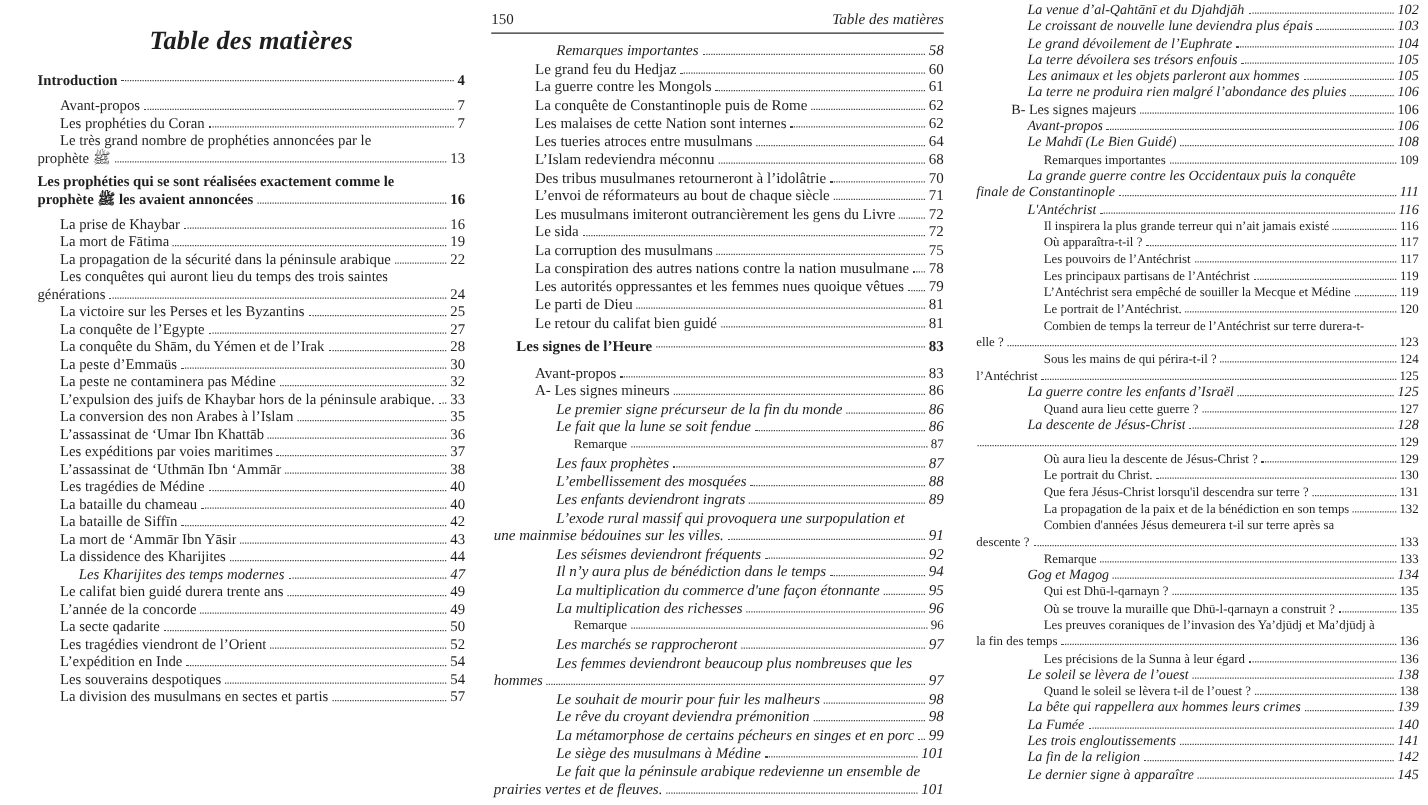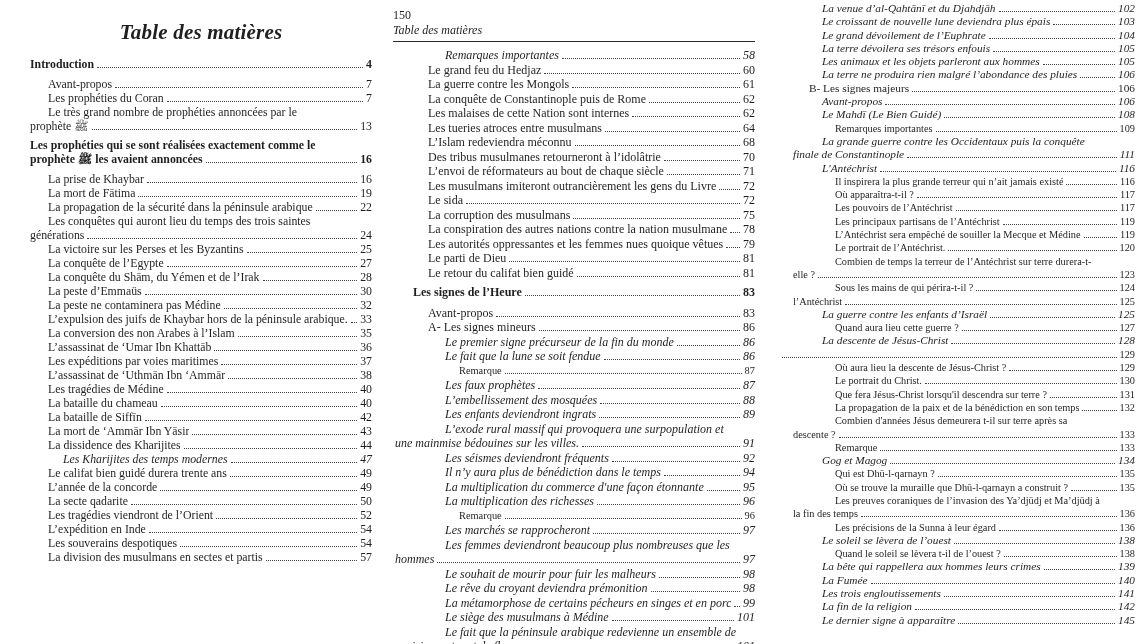--- a/index.html
+++ b/index.html
@@ -17,51 +17,50 @@
   .title{
     margin:0 0 12px 0;
     font-size:21px;font-weight:bold;font-style:italic;
     text-align:center;letter-spacing:.2px;
   }
   .pghead{
     display:flex;justify-content:space-between;align-items:baseline;
     border-bottom:1.4px solid #2a2a2a;
     padding-bottom:3px;margin-bottom:6px;
     font-size:12px;
-    flex-direction:column;
   }
   .pghead .pghead-title{font-style:italic;}
 
   .rows{width:100%;}
   .row{display:flex;align-items:baseline;width:100%;}
   .col-left  .row{font-size:11.8px;line-height:14px;}
   .col-mid   .row{font-size:12px;  line-height:14.5px;}
   .col-right .row{font-size:11.3px;line-height:13.3px;}
 
   .row.s-b{font-weight:bold;}
   .row.s-i{font-style:italic;}
   .col-mid  .row.s-s{font-size:10.4px;}
   .col-right .row.s-s{font-size:10.3px;}
 
-  .row.s-b.r-first{margin-top:5px;}
+  .row.s-b.r-first{margin-top:5px;align-items:center;}
   .row.s-b.r-last{margin-bottom:6px;}
   .col-left .rows .row.s-b:first-child{margin-top:0;}
 
   .txt{white-space:nowrap;flex:0 1 auto;min-width:0;overflow:hidden;}
   .dots{
     flex:1 1 auto;min-width:6px;margin:0 3px;
     border-bottom:1.4px dotted #454545;
   }
   .pg{white-space:nowrap;}
 
   
   .col-left .ind0{padding-left:0;}   .col-left .ind1{padding-left:18px;} .col-left .ind2{padding-left:33px;}
   .col-mid  .ind0{padding-left:2px;} .col-mid  .ind1{padding-left:20px;} .col-mid  .ind2{padding-left:35px;}
   .col-mid  .ind3{padding-left:52px;}.col-mid  .ind4{padding-left:66px;}
-  .col-right .ind0{padding-left:2px;margin-left:12px;}.col-right .ind1{padding-left:30px;}
+  .col-right .ind0{padding-left:2px;}.col-right .ind1{padding-left:30px;}
   .col-right .ind2{padding-left:43px;}.col-right .ind3{padding-left:56px;}
 </style>
 </head>
 <body>
 
 <section class="col col-left">
   <h1 class="title">Table des matières</h1>
   <div class="rows" id="rows-left">
       <div class="row s-b r-first r-last">
         <span class="txt ind0">Introduction</span>

